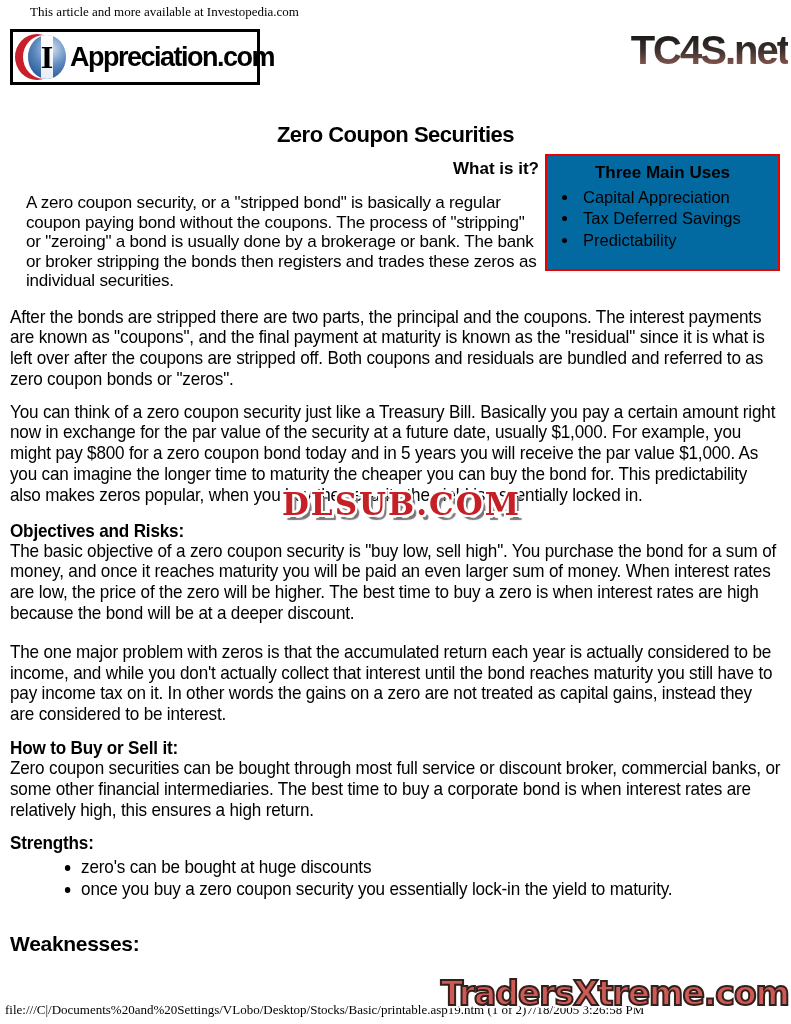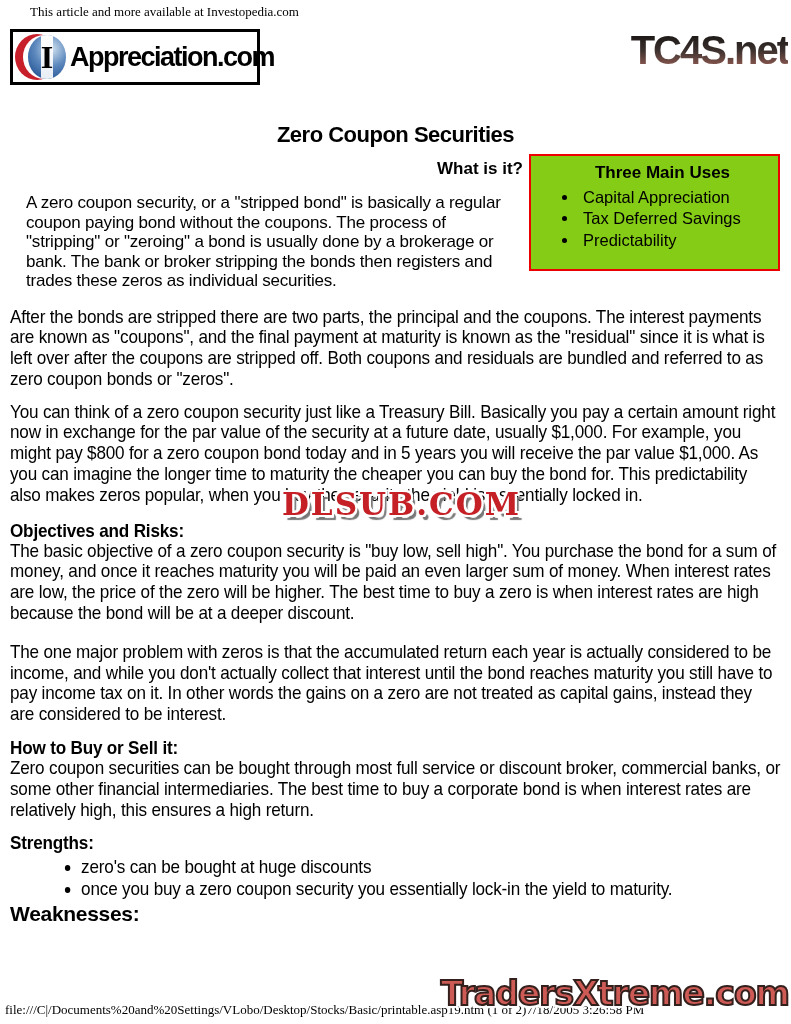--- a/index.html
+++ b/index.html
@@ -48,42 +48,42 @@
     font-family:"Liberation Serif", serif; font-weight:bold; font-size:32px; color:#000;
   }
   .logo-text { font-size:27px; font-weight:bold; letter-spacing:-1.5px; white-space:nowrap; }
   .title {
     position:absolute; top:107px; left:0; width:100%; text-align:center;
     font-size:22px; font-weight:bold; letter-spacing:-0.5px;
   }
   .content { position:absolute; top:152px; left:10px; width:770px; }
   .uses-box {
     float:right; width:231px; border:2px solid #ee0000;
-    margin:2px 0 13px 6px; padding:5px 0 18px 16px; background:#84cc16;
+    margin:2px 0 13px 6px; padding:5px 0 18px 0; background:#0369a1;
   }
   .uses-title { text-align:center; font-weight:bold; font-size:17px; margin:2px 0 4px; }
   .uses-box ul { margin:0; padding-left:32px; font-size:16.5px; line-height:1.3; }
   .uses-box li { padding-left:4px; }
   .whatisit { text-align:right; font-weight:bold; font-size:17px; margin:8px 2px 7px 0; line-height:1; }
   .para-reg { font-size:17px; line-height:19.5px; letter-spacing:-0.2px; margin:16px; }
   .cond {
     clear:both; width:111.2%; transform:scaleX(0.9); transform-origin:0 0;
     font-size:19px; line-height:20.8px; letter-spacing:-0.2px;
   }
   .cond p { margin:0; }
   .cond h3 { font-size:19px; font-weight:bold; margin:0; line-height:21px; }
   .mt-p1b { margin-top:9px !important; }
   .mt-p2  { margin-top:12px !important; }
   .mt-obj { margin-top:14px !important; }
   .mt-p4  { margin-top:18px !important; }
   .mt-how { margin-top:12px !important; }
   .mt-str { margin-top:12px !important; }
   .cond ul { margin:4px 0 0 0; padding-left:79px; }
   .cond li { margin:1px 0; }
-  .weak-heading { font-size:21px; font-weight:bold; margin:2px 0 0 0; letter-spacing:-0.3px; }
+  .weak-heading { font-size:21px; font-weight:bold; margin:32px 0 0 0; letter-spacing:-0.3px; }
   .dlsub {
     position:absolute; top:486px; left:6px; width:100%; text-align:center;
     font-family:"DejaVu Serif", serif; font-weight:bold; font-size:31px;
     letter-spacing:2px; color:#c42026; z-index:6; pointer-events:none;
     text-shadow:
       -2px -2px 0 #fff, 2px -2px 0 #fff, -2px 2px 0 #fff, 2px 2px 0 #fff,
       -2px 0 0 #fff, 2px 0 0 #fff, 0 -2px 0 #fff, 0 2px 0 #fff,
       4px 5px 1px #777;
   }
   .footer-line {

